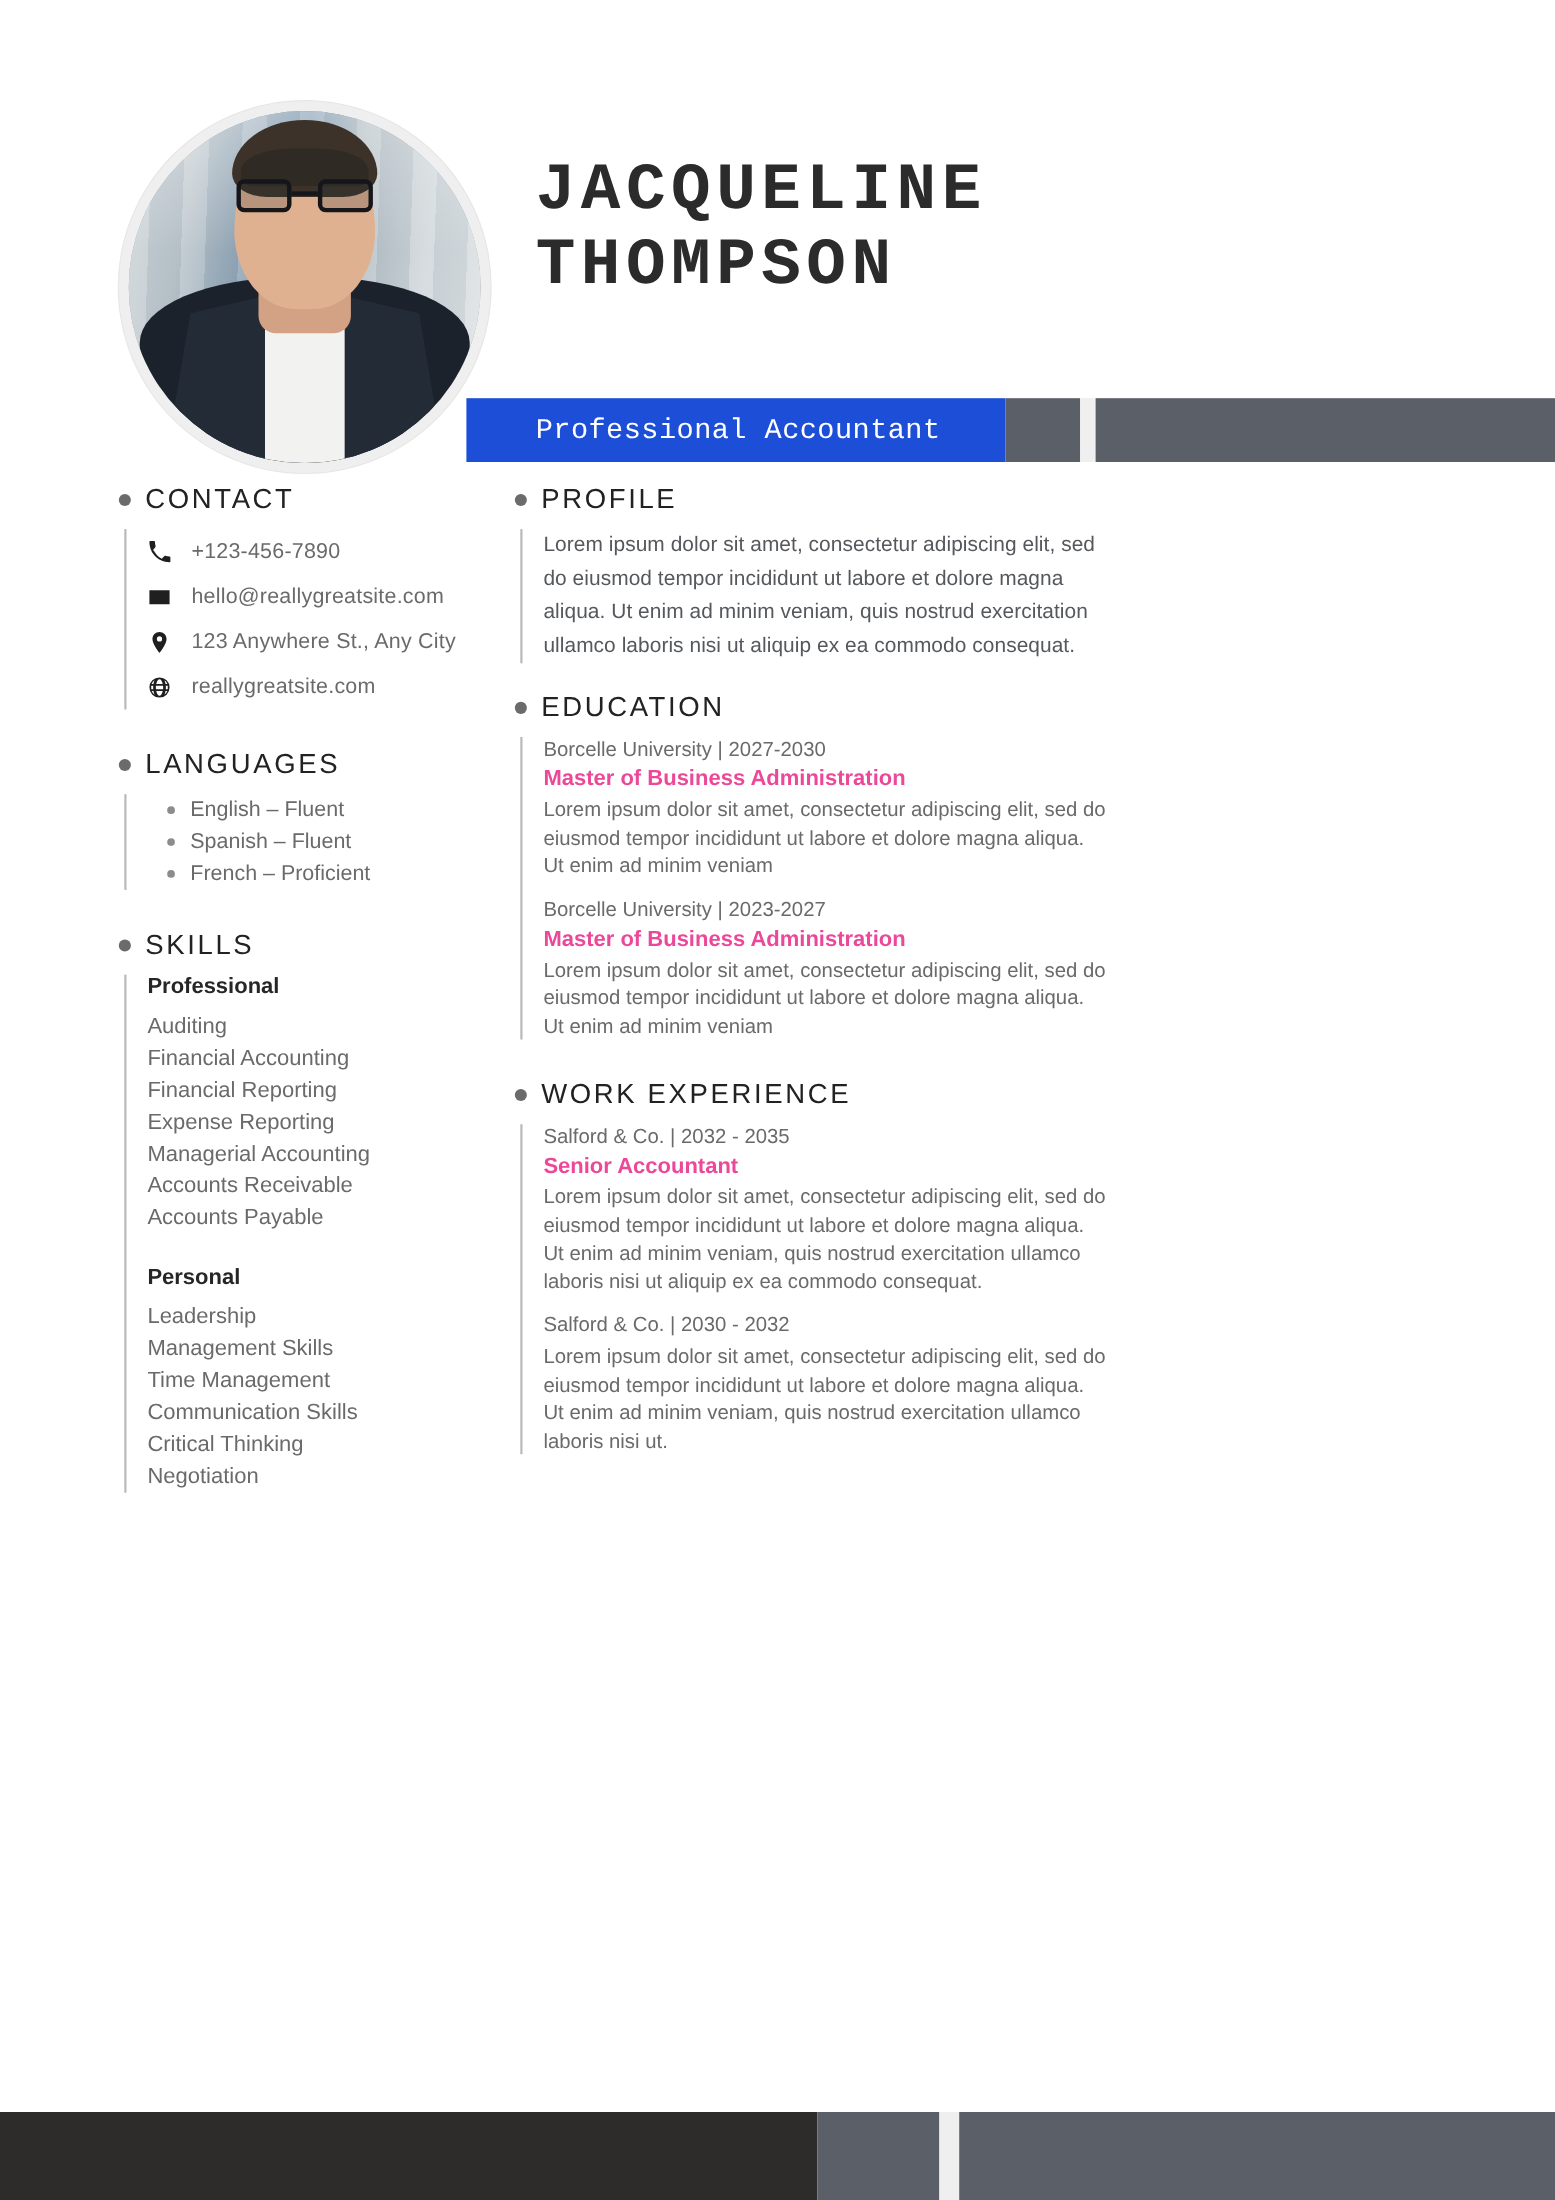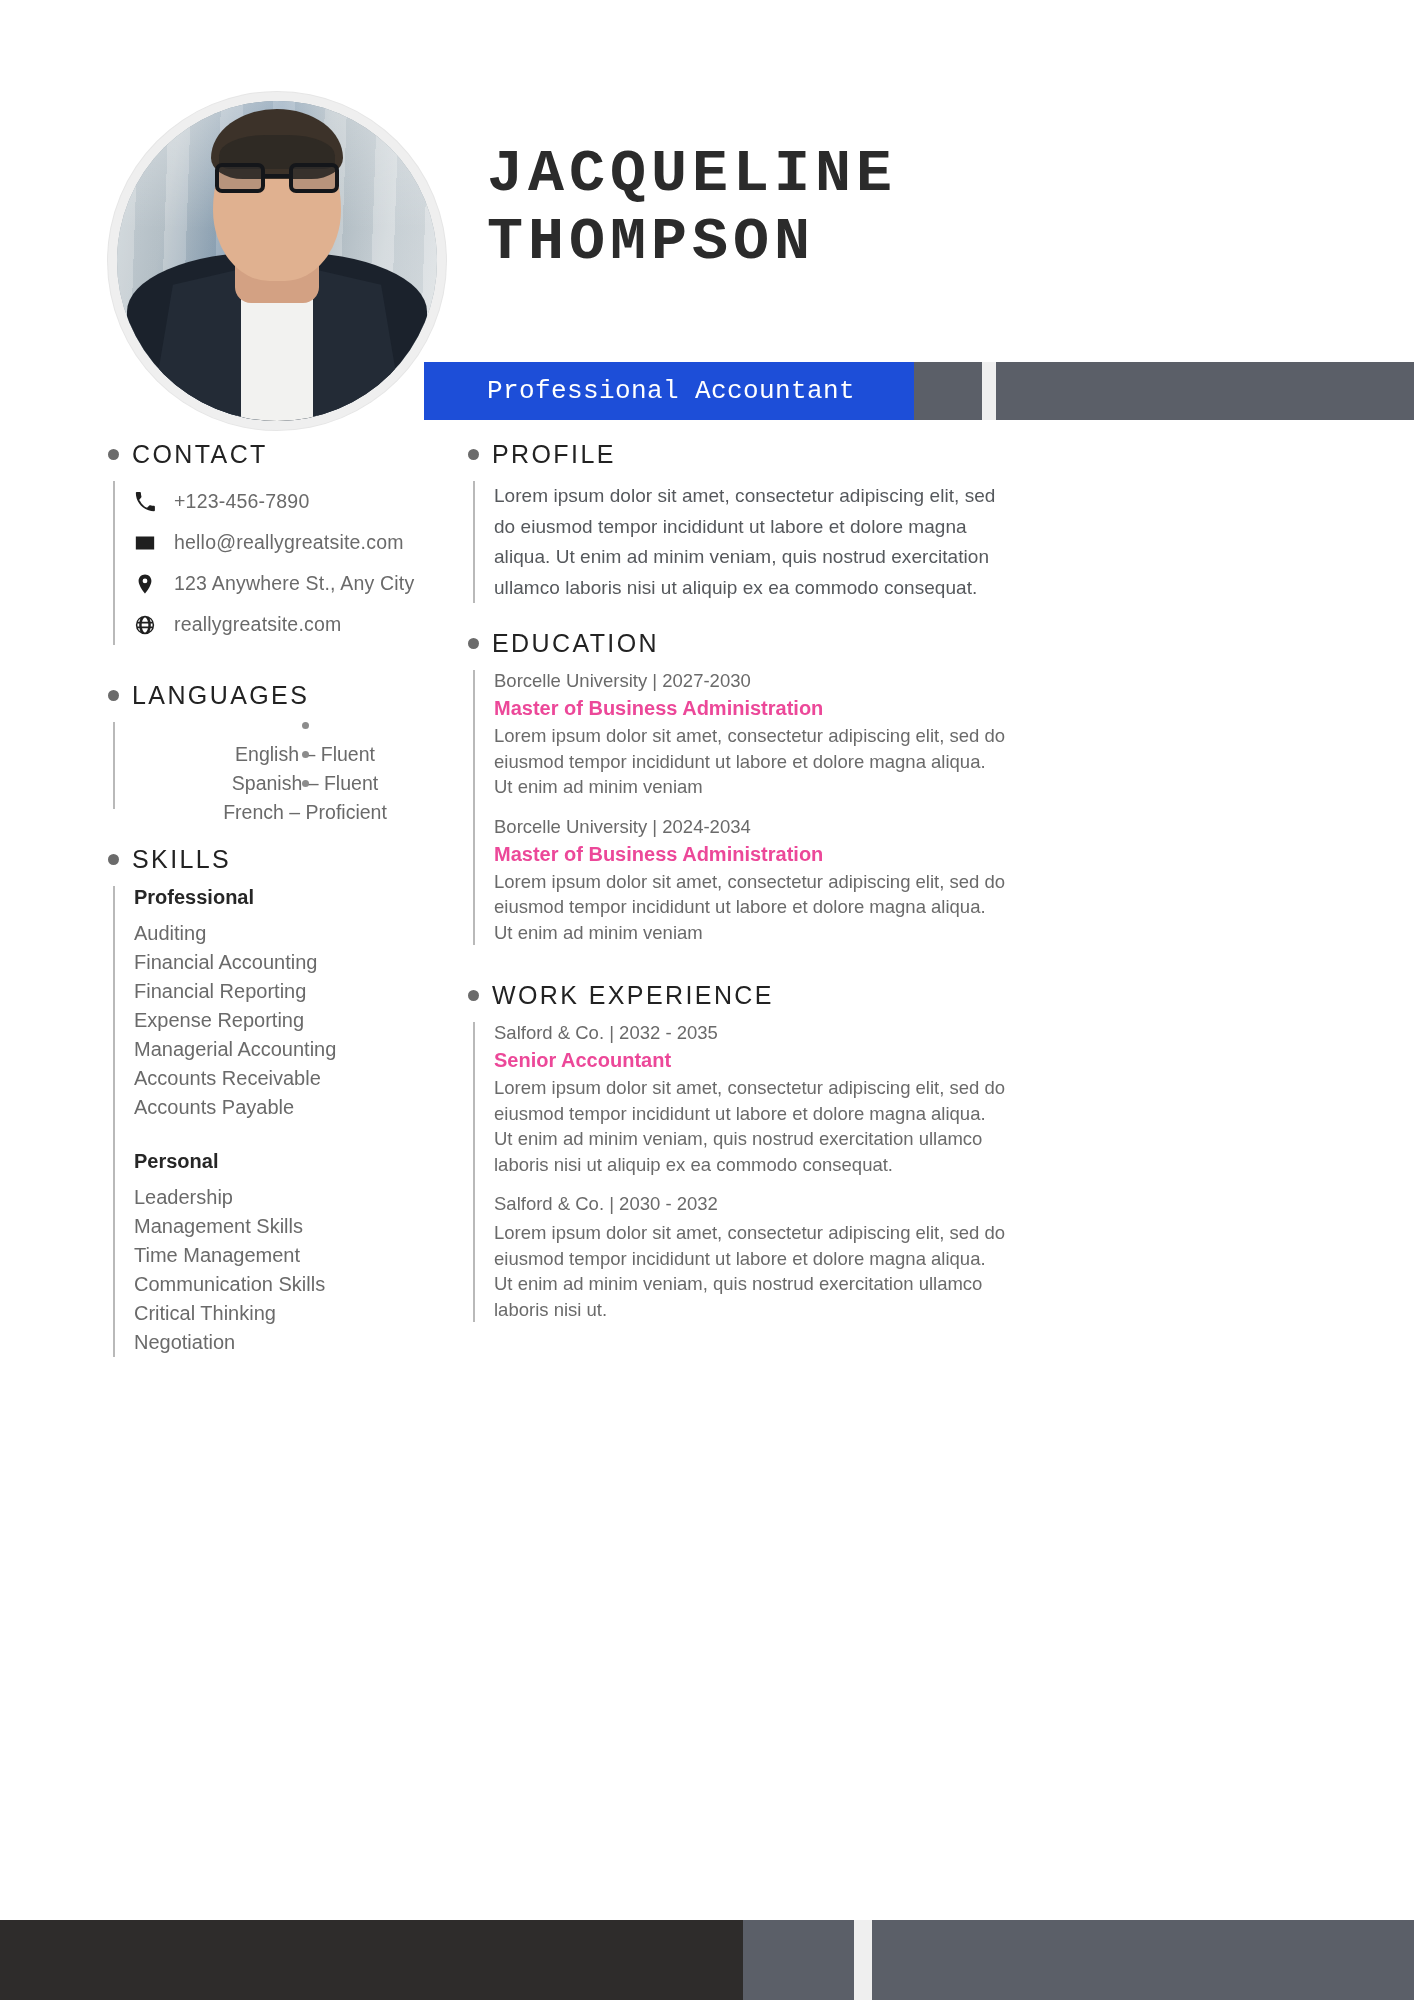--- a/index.html
+++ b/index.html
@@ -142,21 +142,21 @@
     height:41px;
   }
   .c-ico { width:22px; height:22px; flex:0 0 auto; display:flex; align-items:center; justify-content:center; }
   .c-ico svg { width:22px; height:22px; fill:#1f1f1f; }
   .c-txt { font-size:19.5px; color:#6a6a6a; letter-spacing:.2px; }
 
   
   .lang-list { list-style:none; }
   .lang-item {
     display:flex; align-items:center; gap:14px;
-    height:29px; padding-left:18px;flex-direction:column;
+    height:29px; padding-left:18px;
   }
   .lang-bullet { width:7px; height:7px; border-radius:50%; background:#8c8c8c; flex:0 0 auto; }
   .lang-txt { font-size:19.5px; color:#6a6a6a; }
 
   
   .skill-group-title {
     font-size:20px; font-weight:700; color:#262626; margin:6px 0 10px 0;
   }
   .skill-item { font-size:20px; color:#6a6a6a; line-height:29px; }
   .skill-spacer { height:22px; }
@@ -347,21 +347,21 @@
       </div>
       <div class="sec-body">
 
         <div class="entry">
           <div class="entry-meta">Borcelle University | 2027-2030</div>
           <div class="entry-role">Master of Business Administration</div>
           <div class="entry-desc">Lorem ipsum dolor sit amet, consectetur adipiscing elit, sed do eiusmod tempor incididunt ut labore et dolore magna aliqua. Ut enim ad minim veniam</div>
         </div>
 
         <div class="entry">
-          <div class="entry-meta">Borcelle University | 2024-2034</div>
+          <div class="entry-meta">Borcelle University | 2023-2027</div>
           <div class="entry-role">Master of Business Administration</div>
           <div class="entry-desc">Lorem ipsum dolor sit amet, consectetur adipiscing elit, sed do eiusmod tempor incididunt ut labore et dolore magna aliqua. Ut enim ad minim veniam</div>
         </div>
 
       </div>
     </div>
 
     <div class="gap-sec-sm"></div>
 
     <div class="sec">

